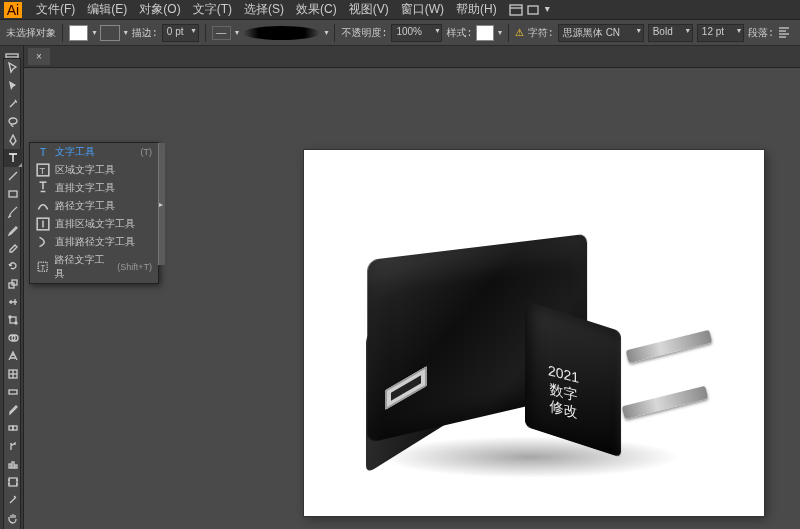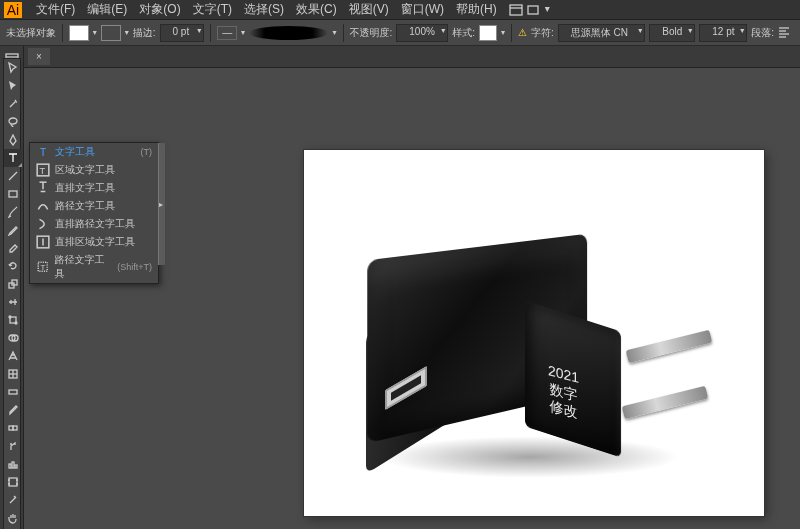--- a/index.html
+++ b/index.html
@@ -7,23 +7,23 @@
   
   
   .menubar { height: 20px; background: #333; display: flex; align-items: center; padding-left: 4px; border-bottom: 1px solid #222; }
   .ai-logo { width: 18px; height: 16px; background: #ff9a00; color: #330000; font-weight: normal; font-size: 14px; display: flex; align-items: center; justify-content: center; margin-right: 8px; }
   .menubar-item { padding: 0 6px; cursor: pointer; font-size: 12px; color: #ccc; }
   .menubar-extras { margin-left: 6px; display: flex; gap: 3px; }
   .menubar-icon { width: 14px; height: 14px; display: inline-block; }
   
   
   .controlbar { height: 26px; background: #474747; display: flex; align-items: center; padding: 0 6px; border-bottom: 1px solid #2a2a2a; gap: 4px; font-size: 10px; color: #ccc; }
-  .cb-label { white-space: nowrap; }
+  .cb-label { white-space: nowrap; font-family: Liberation Mono, monospace; }
   .cb-swatch { width: 20px; height: 16px; background: #fff; border: 1px solid #888; }
-  .cb-dropdown { background: #3a3a3a; border: 1px solid #2a2a2a; padding: 1px 14px 1px 12px; height: 18px; color: #ccc; position: relative; white-space: nowrap; }
+  .cb-dropdown { background: #3a3a3a; border: 1px solid #2a2a2a; padding: 1px 14px 1px 4px; height: 18px; color: #ccc; position: relative; white-space: nowrap; }
   .cb-dropdown::after { content: "▾"; position: absolute; right: 2px; font-size: 8px; }
   .cb-sep { width: 1px; height: 18px; background: #2a2a2a; margin: 0 2px; }
   .cb-brush { width: 80px; height: 14px; background: linear-gradient(to right, transparent, #000 20%, #000 80%, transparent); border-radius: 50%; }
   .cb-btn { background: #3a3a3a; border: 1px solid #2a2a2a; padding: 2px 6px; color: #ccc; }
   
   
   .doctabbar { height: 22px; background: #3a3a3a; display: flex; align-items: center; padding-left: 28px; border-bottom: 1px solid #222; }
   .doctab { background: #4a4a4a; padding: 3px 8px; font-size: 10px; color: #ccc; display: flex; align-items: center; gap: 6px; }
   .doctab-close { font-size: 10px; cursor: pointer; }
   
@@ -316,33 +316,33 @@
     <span class="flyout-icon">
         <svg viewBox="0 0 12 12">
           <path d="M2 9q4-8 8 0"></path>
         </svg>
       </span>
     <span>路径文字工具</span>
   </div>
   <div class="flyout-row">
     <span class="flyout-icon">
         <svg viewBox="0 0 12 12">
-          <path d="M3 2q8 4 0 8"></path>
-        </svg>
-      </span>
-    <span>直排路径文字工具</span>
-  </div>
-  <div class="flyout-row">
-    <span class="flyout-icon">
-        <svg viewBox="0 0 12 12">
           <rect x="1" y="1" width="10" height="10"></rect>
           <line x1="6" y1="3" x2="6" y2="9"></line>
         </svg>
       </span>
     <span>直排区域文字工具</span>
+  </div>
+  <div class="flyout-row">
+    <span class="flyout-icon">
+        <svg viewBox="0 0 12 12">
+          <path d="M3 2q8 4 0 8"></path>
+        </svg>
+      </span>
+    <span>直排路径文字工具</span>
   </div>
   <div class="flyout-row">
     <span class="flyout-icon">
         <svg viewBox="0 0 12 12">
           <rect x="2" y="2" width="8" height="8" stroke-dasharray="1 1"></rect>
           <text x="4" y="9" font-size="7" fill="#ccc" stroke="none">T</text>
         </svg>
       </span>
     <span>路径文字工具</span>
     <span class="flyout-sc">(Shift+T)</span>

